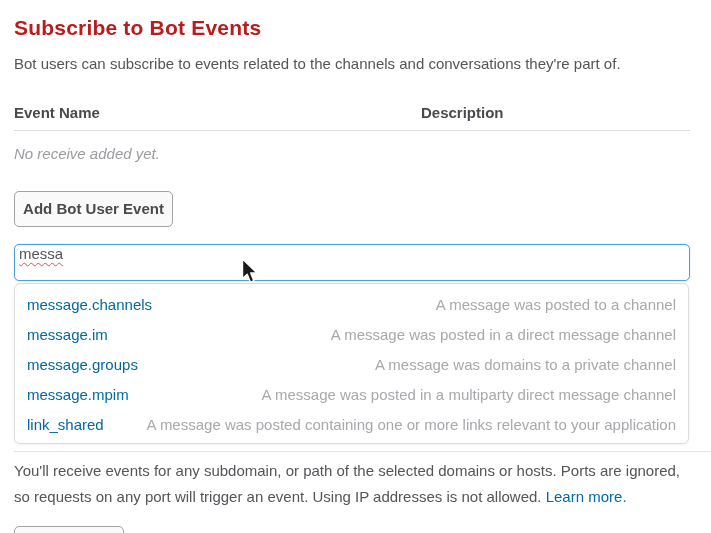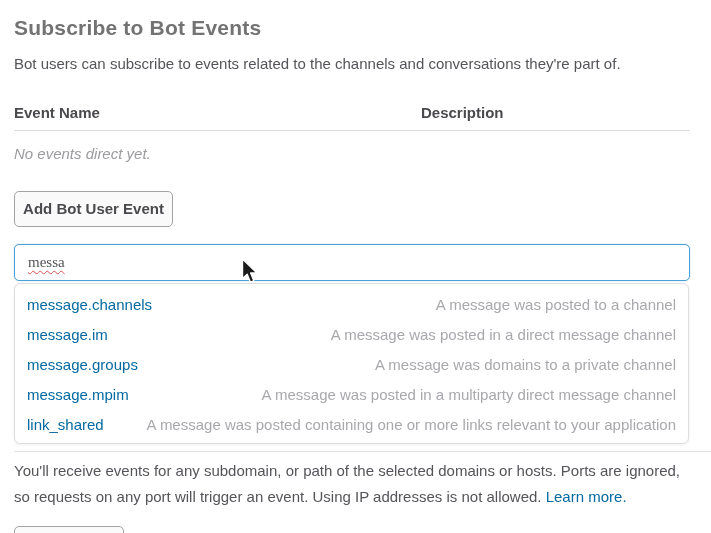--- a/index.html
+++ b/index.html
@@ -7,21 +7,21 @@
   body {
     font-family: "Liberation Sans", sans-serif;
     width: 711px; height: 533px;
     position: relative; overflow: hidden;
     color: #555;
   }
   .page { position: absolute; left: 0; top: 0; width: 711px; height: 533px; }
 
   .page-title {
     position: absolute; left: 14px; top: 16px;
-    font-size: 21px; font-weight: bold; color: #737373;
+    font-size: 21px; font-weight: bold; color: #b91c1c;
     letter-spacing: 0.2px;
   }
   .page-subtitle {
     position: absolute; left: 14px; top: 55px;
     font-size: 15px; color: #555459;
   }
 
   .col-header {
     position: absolute; top: 104px;
     font-size: 15px; font-weight: bold; color: #4a4a4e;
@@ -55,25 +55,24 @@
     text-align: center; line-height: 34px;
   }
 
   .search-input {
     position: absolute; left: 14px; top: 244px;
     width: 676px; height: 37px;
     background: #fff;
     border: 1px solid #4ba0d9;
     border-radius: 5px;
     box-shadow: 0 0 2px rgba(75,160,217,0.35);
-    display: flex; align-items: center;
-    padding: 0 13px;
+    display: flex; align-items: flex-start;
+    padding: 0 4px;
     font-size: 15px; color: #555459;
     cursor: text;
-    font-family: Liberation Serif, serif;
   }
   .search-input .typed {
     text-decoration: underline;
     text-decoration-style: wavy;
     text-decoration-color: #e05252;
     text-decoration-thickness: 1px;
     text-underline-offset: 3px;
   }
 
   .dropdown {
@@ -121,21 +120,21 @@
 
 <div class="page">
 
   <h1 class="page-title">Subscribe to Bot Events</h1>
   <p class="page-subtitle">Bot users can subscribe to events related to the channels and conversations they're part of.</p>
 
   <div class="col-header event">Event Name</div>
   <div class="col-header desc">Description</div>
   <div class="separator sep-table"></div>
 
-  <div class="empty-state">No events direct yet.</div>
+  <div class="empty-state">No receive added yet.</div>
 
   <button class="btn btn-add">Add Bot User Event</button>
 
   <div class="search-input" role="textbox">
     <span class="typed">messa</span>
   </div>
 
   <div class="dropdown">
     <div class="dropdown-item">
       <span class="name">message.channels</span>

